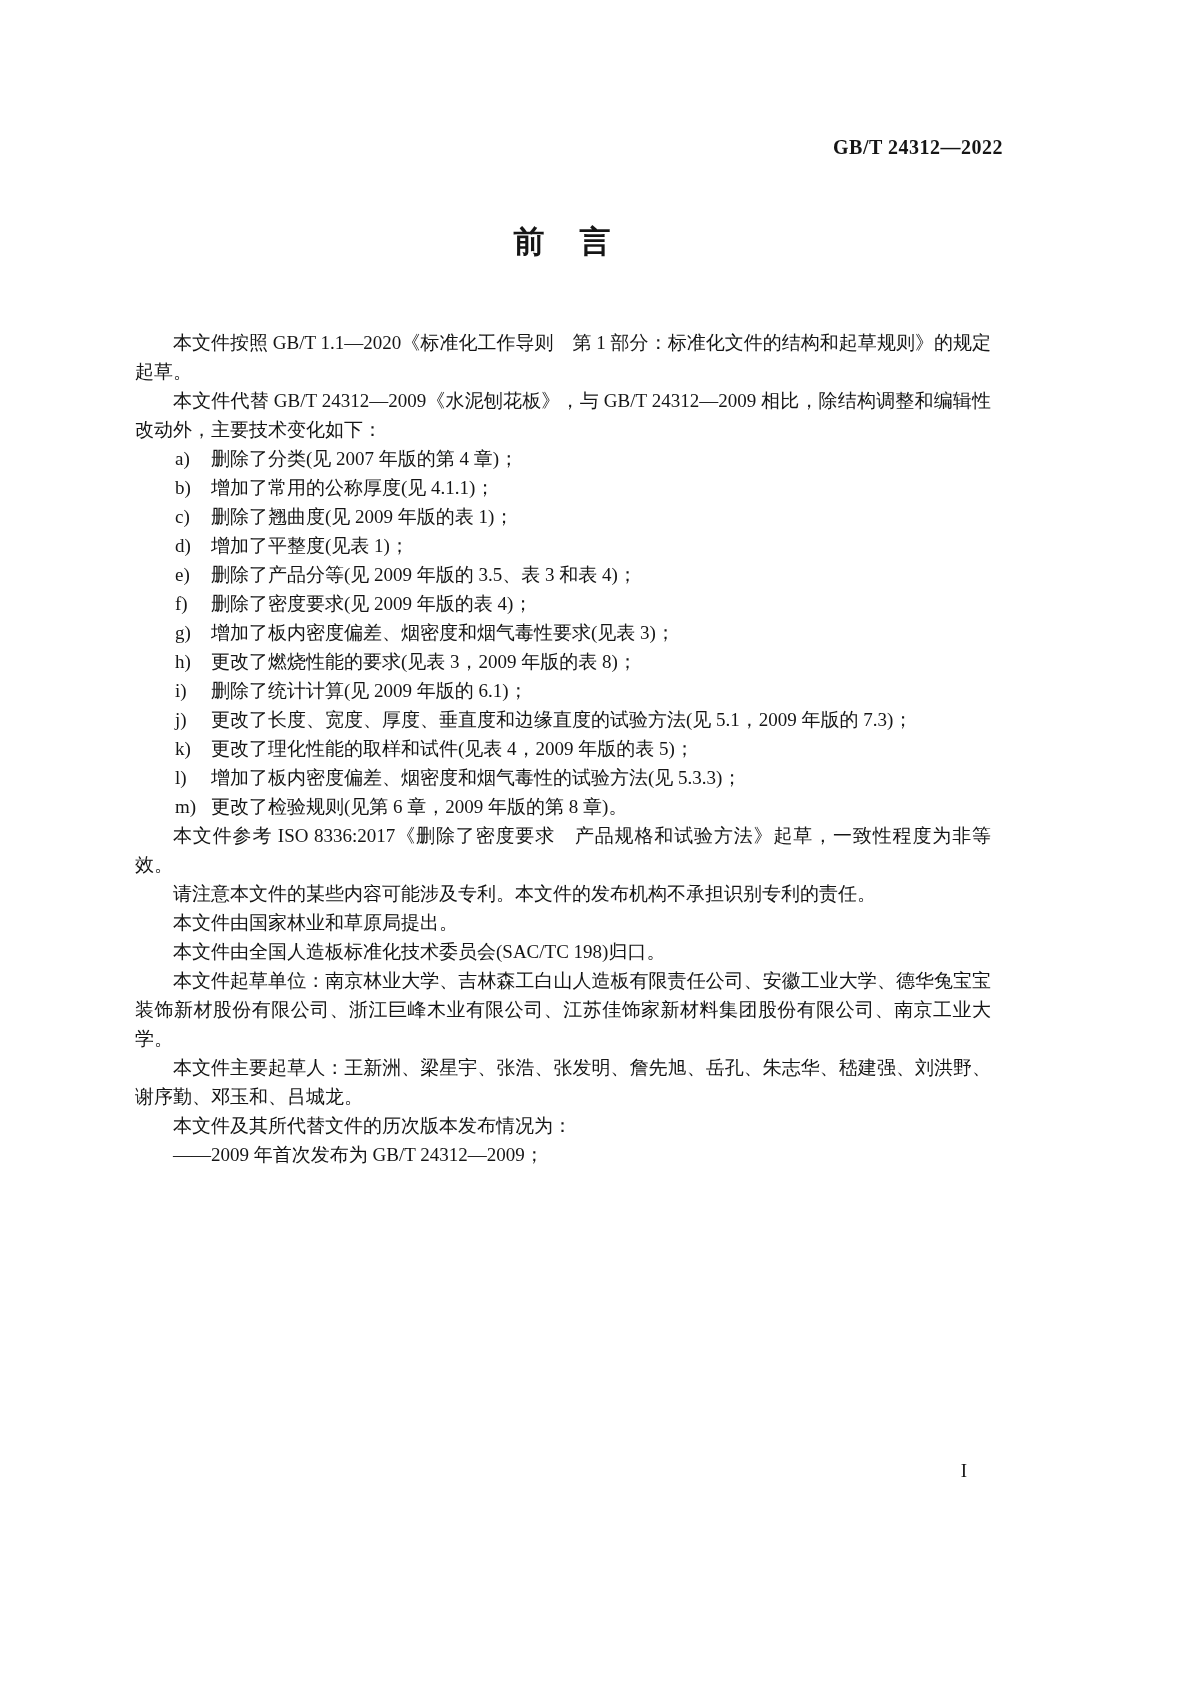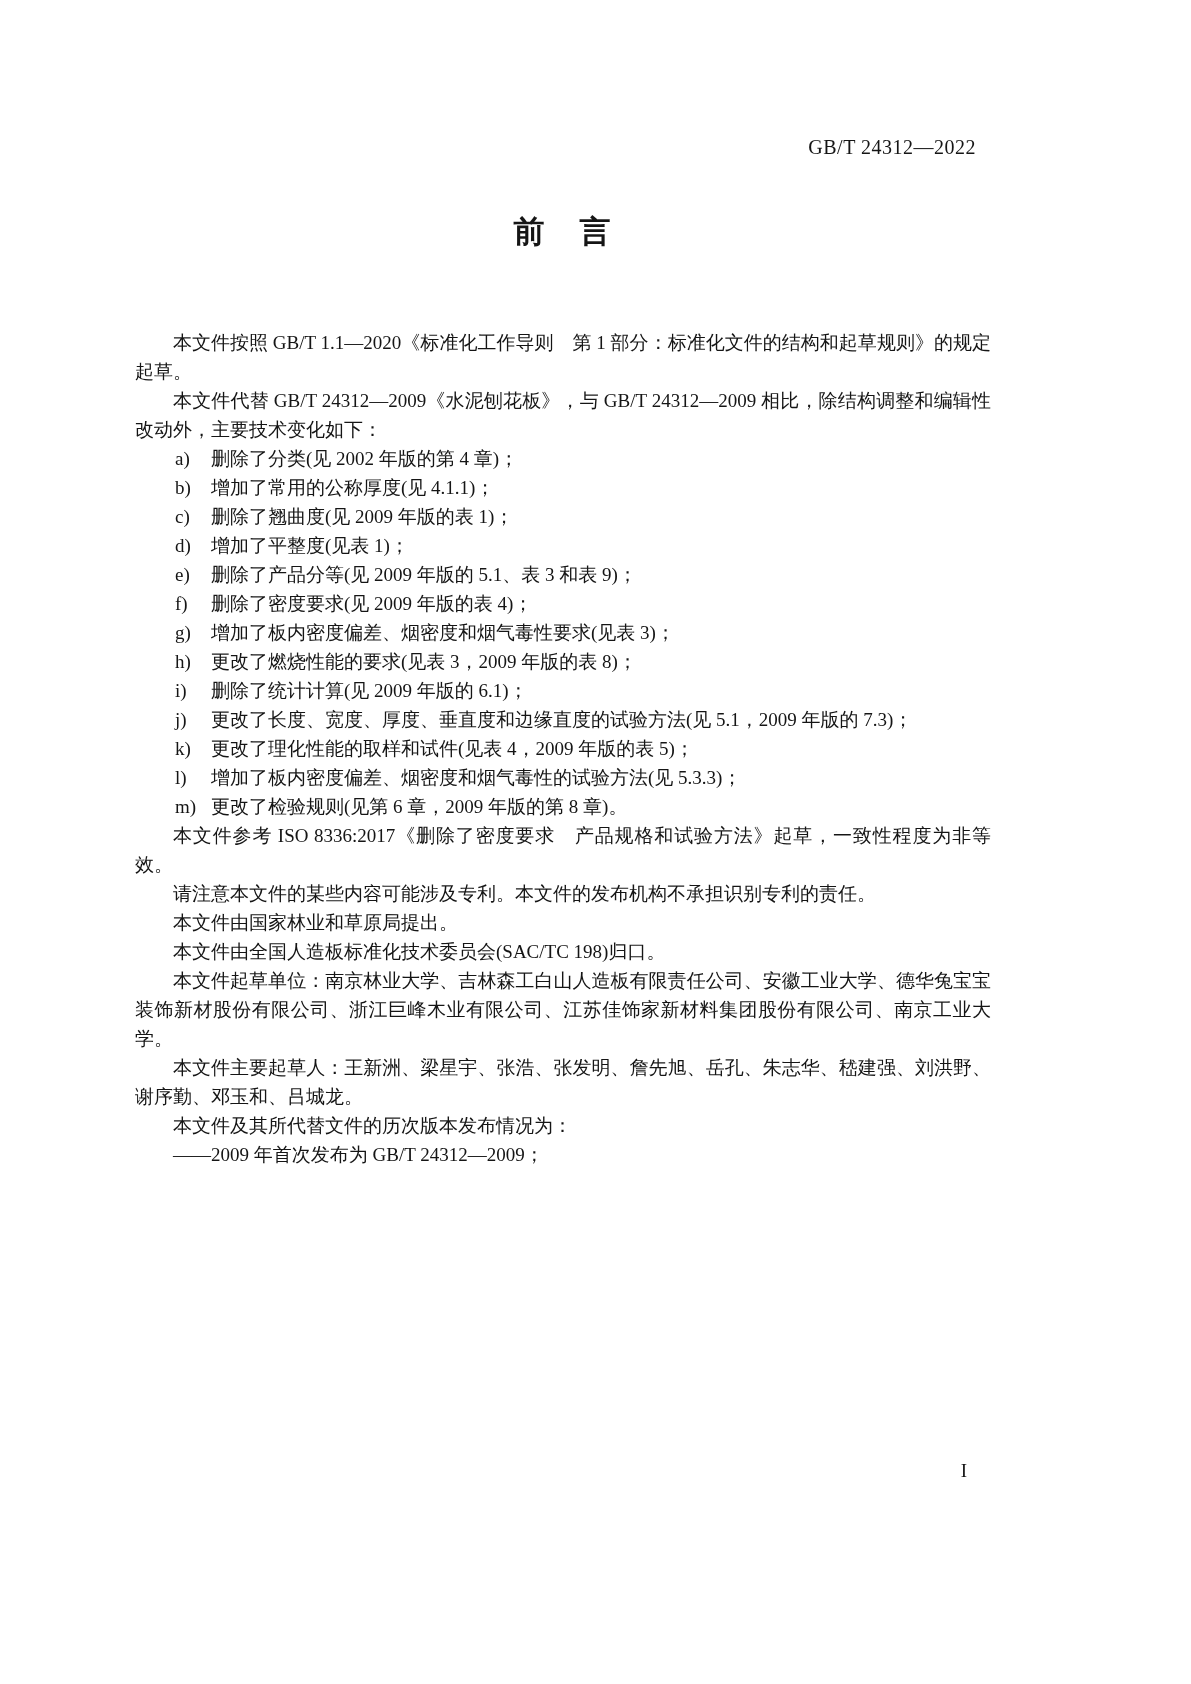--- a/index.html
+++ b/index.html
@@ -13,29 +13,29 @@
   }
   .page {
     position: absolute;
     inset: 0;
     background: #ffffff;
     overflow: hidden;
   }
   .doc-code {
     position: absolute;
     top: 136px;
-    right: 215px;
+    right: 188px;
     font-size: 20px;
-    font-weight: 400;
+    font-weight: 700;
     letter-spacing: 0.5px;
     font-family: "Liberation Serif", "DejaVu Serif", serif;
   }
   .foreword-title {
     position: absolute;
-    top: 214px;
+    top: 224px;
     left: 135px;
     width: 856px;
     text-align: center;
     font-size: 31px;
     line-height: 1.1;
     font-weight: 700;
     font-family: "DejaVu Sans", "Liberation Sans", sans-serif;
     letter-spacing: 2px;
   }
   .body-block {
@@ -79,25 +79,25 @@
   <span class="doc-code">GB/T 24312—2022</span>
 
   <h1 class="foreword-title">前　言</h1>
 
   <div class="body-block">
 
     <p class="para">本文件按照 GB/T 1.1—2020《标准化工作导则　第 1 部分：标准化文件的结构和起草规则》的规定起草。</p>
     <p class="para">本文件代替 GB/T 24312—2009《水泥刨花板》，与 GB/T 24312—2009 相比，除结构调整和编辑性改动外，主要技术变化如下：</p>
 
     <ol class="changes-list">
-      <li class="change-item"><span class="change-label">a)</span><span>删除了分类(见 2002 年版的第 4 章)；</span></li>
+      <li class="change-item"><span class="change-label">a)</span><span>删除了分类(见 2007 年版的第 4 章)；</span></li>
       <li class="change-item"><span class="change-label">b)</span><span>增加了常用的公称厚度(见 4.1.1)；</span></li>
       <li class="change-item"><span class="change-label">c)</span><span>删除了翘曲度(见 2009 年版的表 1)；</span></li>
       <li class="change-item"><span class="change-label">d)</span><span>增加了平整度(见表 1)；</span></li>
-      <li class="change-item"><span class="change-label">e)</span><span>删除了产品分等(见 2009 年版的 5.1、表 3 和表 9)；</span></li>
+      <li class="change-item"><span class="change-label">e)</span><span>删除了产品分等(见 2009 年版的 3.5、表 3 和表 4)；</span></li>
       <li class="change-item"><span class="change-label">f)</span><span>删除了密度要求(见 2009 年版的表 4)；</span></li>
       <li class="change-item"><span class="change-label">g)</span><span>增加了板内密度偏差、烟密度和烟气毒性要求(见表 3)；</span></li>
       <li class="change-item"><span class="change-label">h)</span><span>更改了燃烧性能的要求(见表 3，2009 年版的表 8)；</span></li>
       <li class="change-item"><span class="change-label">i)</span><span>删除了统计计算(见 2009 年版的 6.1)；</span></li>
       <li class="change-item"><span class="change-label">j)</span><span>更改了长度、宽度、厚度、垂直度和边缘直度的试验方法(见 5.1，2009 年版的 7.3)；</span></li>
       <li class="change-item"><span class="change-label">k)</span><span>更改了理化性能的取样和试件(见表 4，2009 年版的表 5)；</span></li>
       <li class="change-item"><span class="change-label">l)</span><span>增加了板内密度偏差、烟密度和烟气毒性的试验方法(见 5.3.3)；</span></li>
       <li class="change-item"><span class="change-label">m)</span><span>更改了检验规则(见第 6 章，2009 年版的第 8 章)。</span></li>
     </ol>
 

